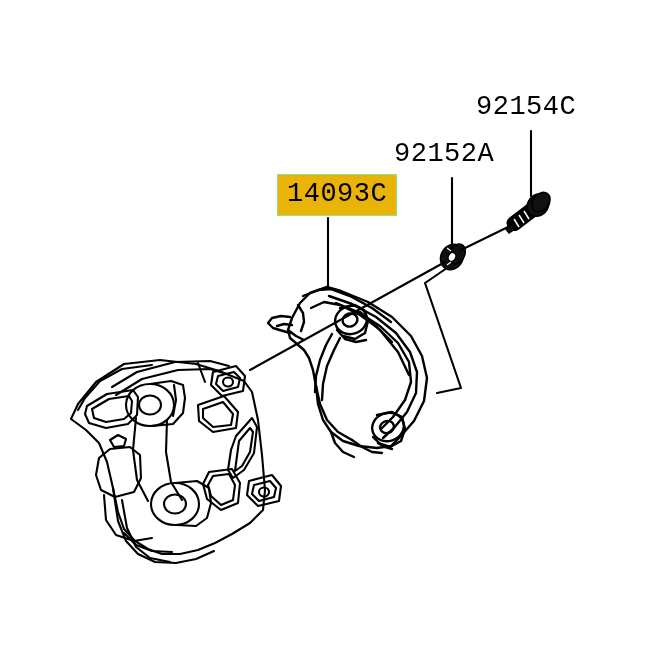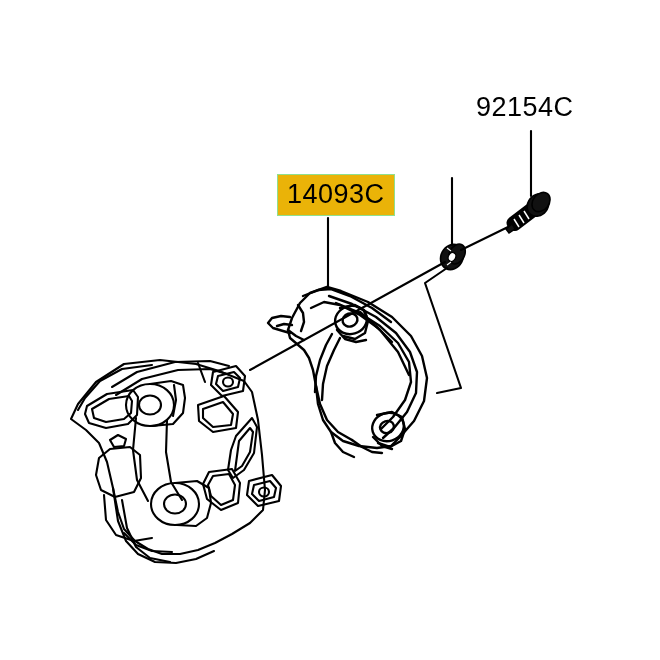--- a/index.html
+++ b/index.html
@@ -21,21 +21,21 @@
   #parts-svg {
     position: absolute;
     left: 0;
     top: 0;
     width: 660px;
     height: 660px;
     display: block;
   }
   .label-box {
     position: absolute;
-    font-family: Liberation Sans, sans-serif;
+    font-family: Liberation Mono, monospace;
     font-size: 27px;
     letter-spacing: 0.5px;
     color: #000000;
     white-space: nowrap;
     line-height: 1;
     text-align: center;
   }
   .label-highlight {
     background: #eab308;
     padding: 6px 9px 7px 9px;
@@ -201,16 +201,17 @@
     </g>
 
     <g stroke="#000000" stroke-width="2.1" fill="none" stroke-linecap="round" stroke-linejoin="round">
       <path d="M447,268 L425,283 L461,388 L437,393"></path>
     </g>
 
   </svg>
 
   <div class="label-box label-highlight" style="left:277px; top:174px;">14093C</div>
 
+  <div class="label-box label-plain" style="left:392px; top:135px;">92152A</div>
 
   <div class="label-box label-plain" style="left:474px; top:88px;">92154C</div>
 
 </div>
 
 </body></html>

